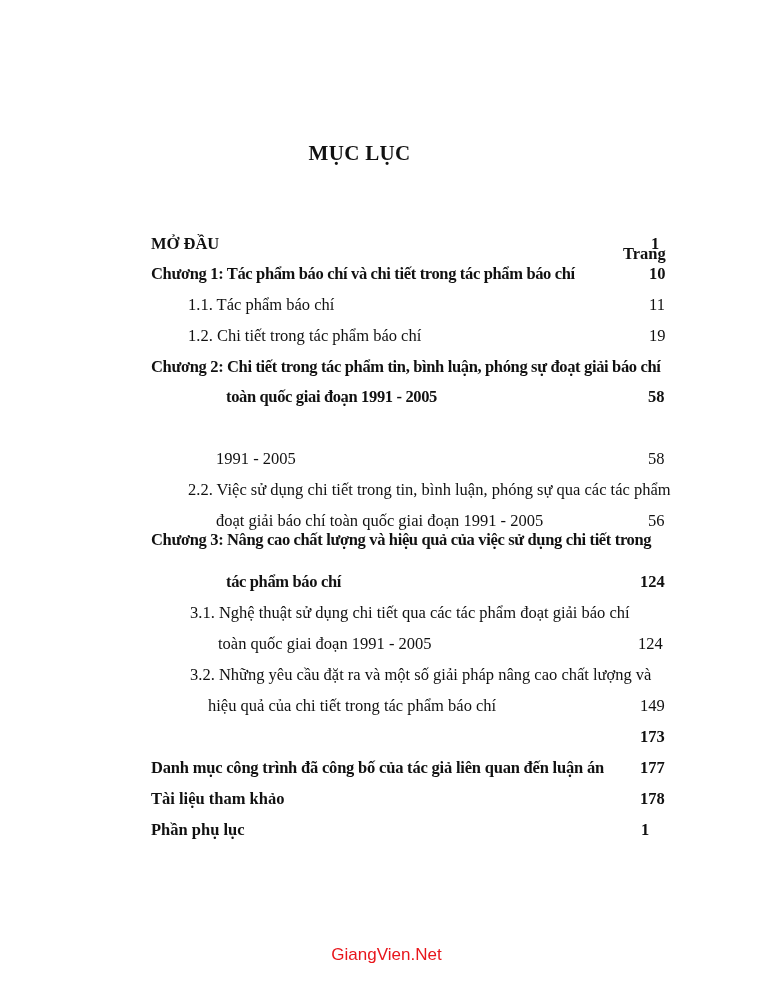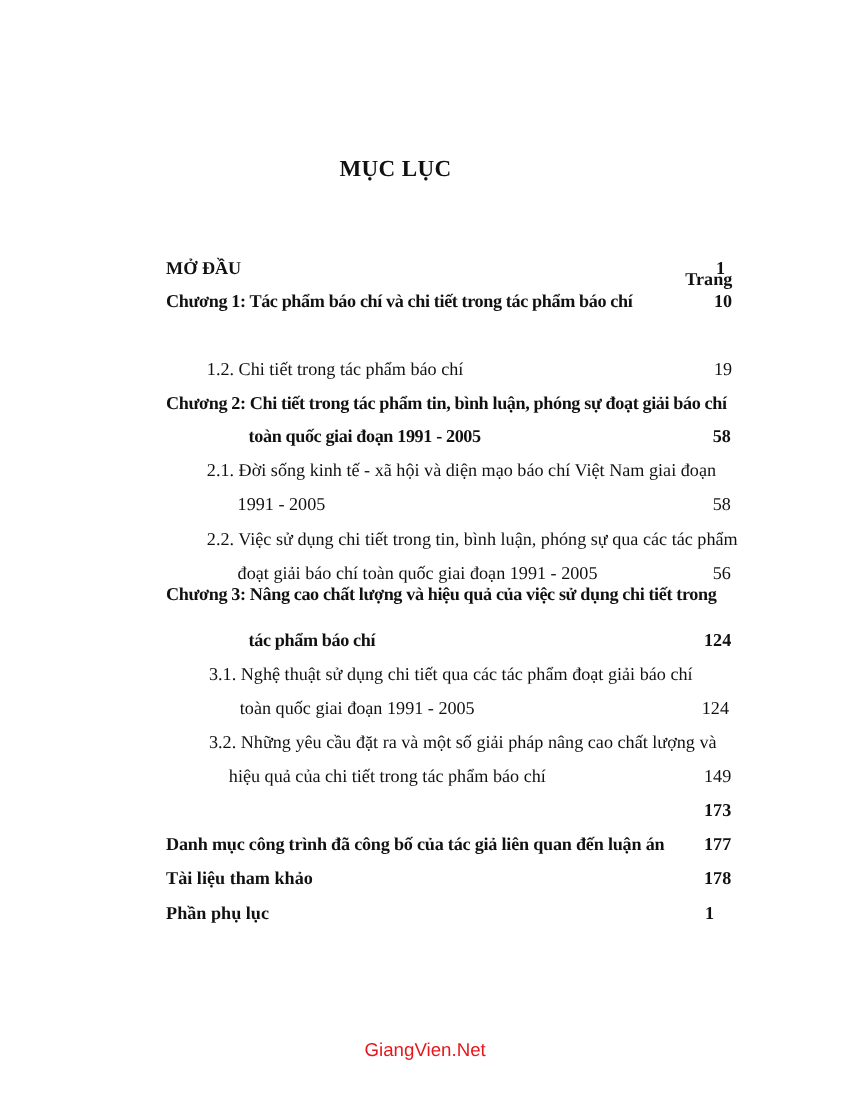--- a/index.html
+++ b/index.html
@@ -75,37 +75,38 @@
   <div class="row" style="top:232px;">
     <span class="txt bold" style="left:151px;">MỞ ĐẦU</span>
     <span class="pg bold" style="left:651px;">1</span>
   </div>
 
   <div class="row" style="top:262px;">
     <span class="txt bold-narrow" style="left:151px;">Chương 1: Tác phẩm báo chí và chi tiết trong tác phẩm báo chí</span>
     <span class="pg bold" style="left:649px;">10</span>
   </div>
 
+  <div class="row" style="top:293px;">
+    <span class="txt normal" style="left:188px;">1.1. Tác phẩm báo chí</span>
+    <span class="pg normal" style="left:649px;">11</span>
+  </div>
 
   <div class="row" style="top:324px;">
     <span class="txt normal" style="left:188px;">1.2. Chi tiết trong tác phẩm báo chí</span>
     <span class="pg normal" style="left:649px;">19</span>
   </div>
 
   <div class="row" style="top:355px;">
     <span class="txt bold-narrow" style="left:151px;">Chương 2: Chi tiết trong tác phẩm tin, bình luận, phóng sự đoạt giải báo chí</span>
   </div>
   <div class="row" style="top:385px;">
     <span class="txt bold-narrow" style="left:226px;">toàn quốc giai đoạn 1991 - 2005</span>
     <span class="pg bold" style="left:648px;">58</span>
   </div>
 
-  <div class="row" style="top:416px;">
-    <span class="txt normal" style="left:188px;">2.1. Đời sống kinh tế - xã hội và diện mạo báo chí Việt Nam giai đoạn</span>
-  </div>
   <div class="row" style="top:447px;">
     <span class="txt normal" style="left:216px;">1991 - 2005</span>
     <span class="pg normal" style="left:648px;">58</span>
   </div>
 
   <div class="row" style="top:478px;">
     <span class="txt normal" style="left:188px;">2.2. Việc sử dụng chi tiết trong tin, bình luận, phóng sự qua các tác phẩm</span>
   </div>
   <div class="row" style="top:509px;">
     <span class="txt normal" style="left:216px;">đoạt giải báo chí toàn quốc giai đoạn 1991 - 2005</span>

